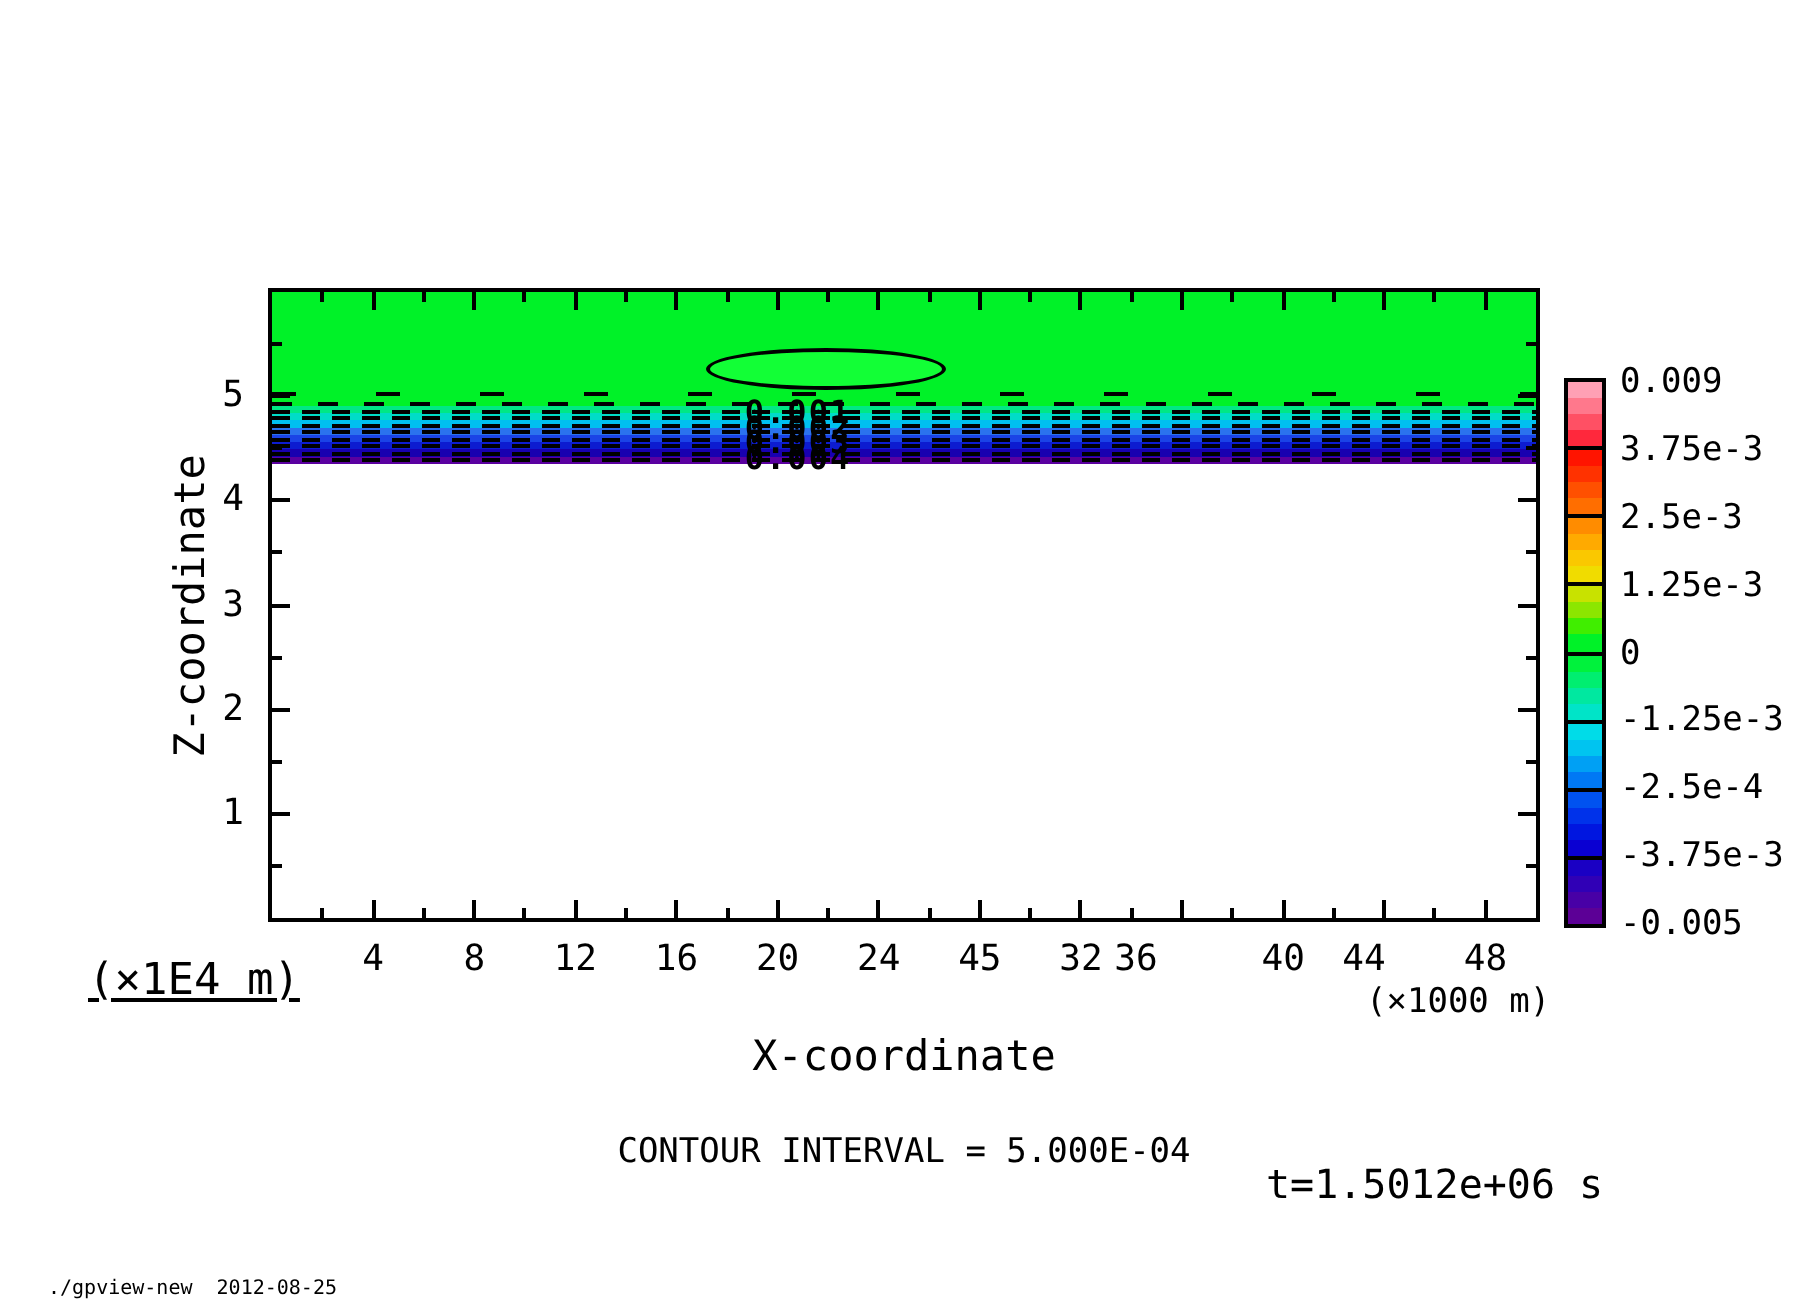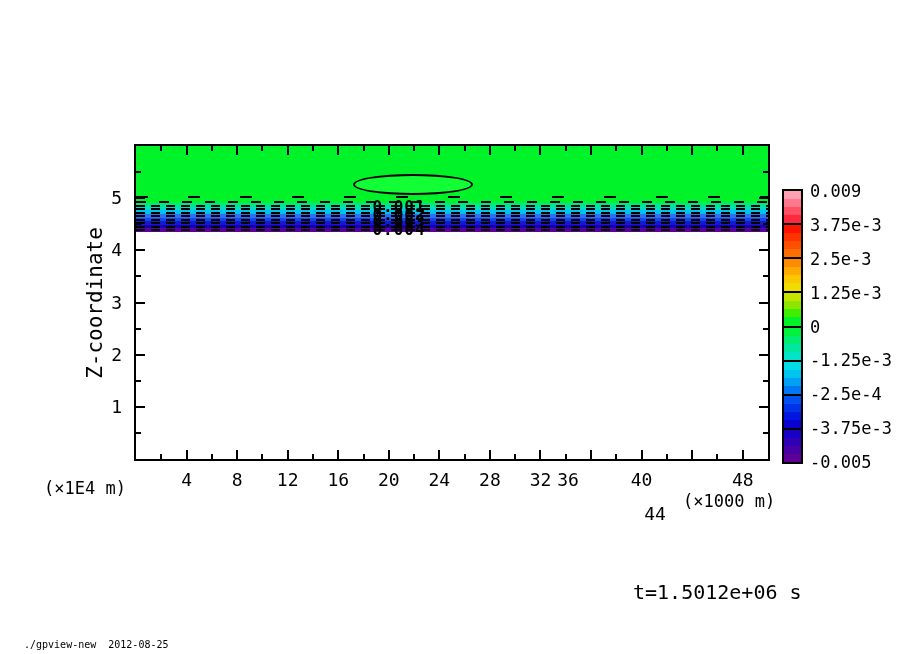--- a/index.html
+++ b/index.html
@@ -4,21 +4,21 @@
 <style>
   html,body {margin:0; padding:0; background:#ffffff;}
   .canvas {position:relative; width:904px; height:654px; background:#ffffff;
            font-family:"DejaVu Sans Mono","Liberation Mono",monospace; color:#000;
            overflow:hidden;}
   .txt {white-space:pre;}
   .title {position:absolute; left:0; right:0; top:76px; text-align:center;
           font-size:25px; word-spacing:10px; letter-spacing:0.5px;}
   .ylab {position:absolute; left:-4px; top:290px; width:200px; height:26px;
          text-align:center; font-size:21px; transform:rotate(-90deg);}
-  .yunit {position:absolute; left:44px; top:478px; font-size:17px;}
+  .yunit {position:absolute; left:44px; top:478px; font-size:22px;text-decoration:underline;}
   .xlab {position:absolute; left:0; right:0; top:516px; text-align:center; font-size:21px;}
   .xunit {position:absolute; left:683px; top:491px; font-size:17px;}
   .ci   {position:absolute; left:0; right:0; top:566px; text-align:center; font-size:17px;}
   .time {position:absolute; left:633px; top:580px; font-size:20px;}
   .fl {position:absolute; left:24px;  top:639px; font-size:10px;}
   .fr {position:absolute; right:46px; top:640px; font-size:9.5px;}
   .plot {position:absolute; left:134px; top:144px; width:636px; height:317px;
          border:2px solid #000; box-sizing:border-box; background:#fff;}
   .green {position:absolute; left:0; top:0; width:632px; height:57px;}
   .band  {position:absolute; left:0; top:57px; width:632px; height:29px;}
@@ -130,20 +130,21 @@
       <div class="tick" style="left: 0px; top: 103.333px; width: 9px; height: 2px;"></div>
       <div class="tick" style="left: 623px; top: 103.333px; width: 9px; height: 2px;"></div>
       <div class="tick" style="left: 0px; top: 77.25px; width: 5px; height: 2px;"></div>
       <div class="tick" style="left: 627px; top: 77.25px; width: 5px; height: 2px;"></div>
       <div class="tick" style="left: 0px; top: 51.1667px; width: 9px; height: 2px;"></div>
       <div class="tick" style="left: 623px; top: 51.1667px; width: 9px; height: 2px;"></div>
       <div class="tick" style="left: 0px; top: 25.0833px; width: 5px; height: 2px;"></div>
       <div class="tick" style="left: 627px; top: 25.0833px; width: 5px; height: 2px;"></div>
     </div>
 
+  <div class="xlab txt">X-coordinate</div>
   <div class="xunit txt">(×1000 m)</div>
 
   <div class="cbar">
       <div class="seg">
         <div class="stripe" style="background: rgb(255, 160, 180);"></div>
         <div class="stripe" style="background: rgb(255, 120, 140);"></div>
         <div class="stripe" style="background: rgb(255, 80, 100);"></div>
         <div class="stripe" style="background: rgb(255, 40, 60);"></div>
       </div>
       <div class="seg">
@@ -183,34 +184,35 @@
         <div class="stripe" style="background: rgb(10, 0, 210);"></div>
       </div>
       <div class="seg">
         <div class="stripe" style="background: rgb(26, 0, 196);"></div>
         <div class="stripe" style="background: rgb(48, 0, 182);"></div>
         <div class="stripe" style="background: rgb(72, 0, 166);"></div>
         <div class="stripe" style="background: rgb(92, 0, 150);"></div>
       </div>
     </div>
 
+  <div class="ci txt">CONTOUR INTERVAL = 5.000E-04</div>
   <div class="time txt">t=1.5012e+06 s</div>
 
   <div class="fl txt">./gpview-new  2012-08-25</div>
 <div class="xticklab" style="left: 166.56px;">4</div>
     <div class="xticklab" style="left: 217.12px;">8</div>
     <div class="xticklab" style="left: 267.68px;">12</div>
     <div class="xticklab" style="left: 318.24px;">16</div>
     <div class="xticklab" style="left: 368.8px;">20</div>
     <div class="xticklab" style="left: 419.36px;">24</div>
-    <div class="xticklab" style="left: 469.92px;">28</div>
+    <div class="xticklab" style="left: 469.92px;">45</div>
     <div class="xticklab" style="left: 520.48px;">32</div>
     <div class="xticklab" style="left: 548px;">36</div>
     <div class="xticklab" style="left: 621.6px;">40</div>
-    <div class="xticklab" style="left: 635px; margin-top: 34px;">44</div>
+    <div class="xticklab" style="left: 662px;">44</div>
     <div class="xticklab" style="left: 722.72px;">48</div>
     <div class="zticklab" style="top: 188.167px;">5</div>
     <div class="zticklab" style="top: 240.333px;">4</div>
     <div class="zticklab" style="top: 292.5px;">3</div>
     <div class="zticklab" style="top: 344.667px;">2</div>
     <div class="zticklab" style="top: 396.833px;">1</div>
     <div class="cbarlab" style="top: 182px;">0.009</div>
     <div class="cbarlab" style="top: 215.875px;">3.75e-3</div>
     <div class="cbarlab" style="top: 249.75px;">2.5e-3</div>
     <div class="cbarlab" style="top: 283.625px;">1.25e-3</div>

